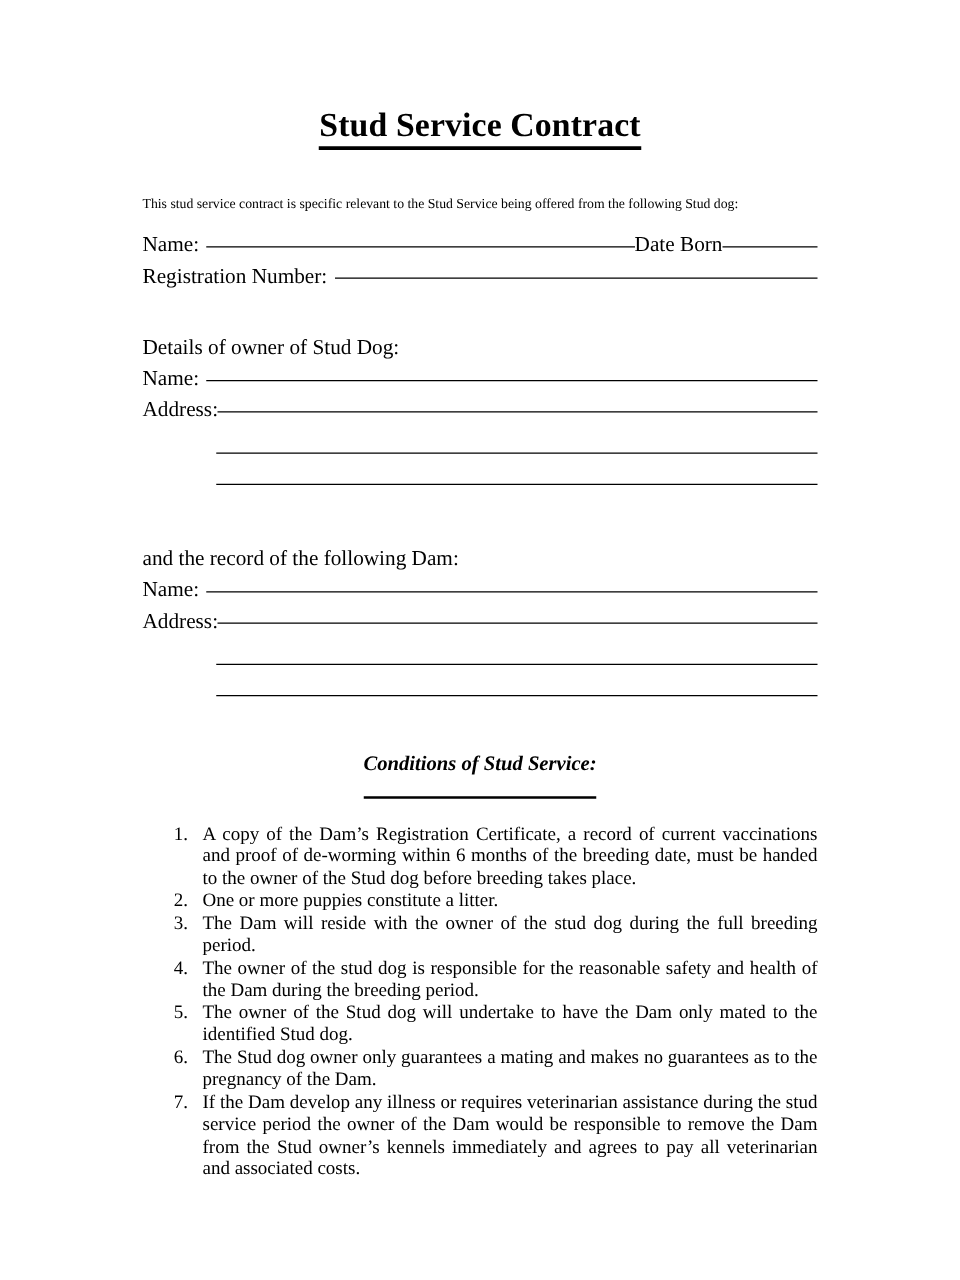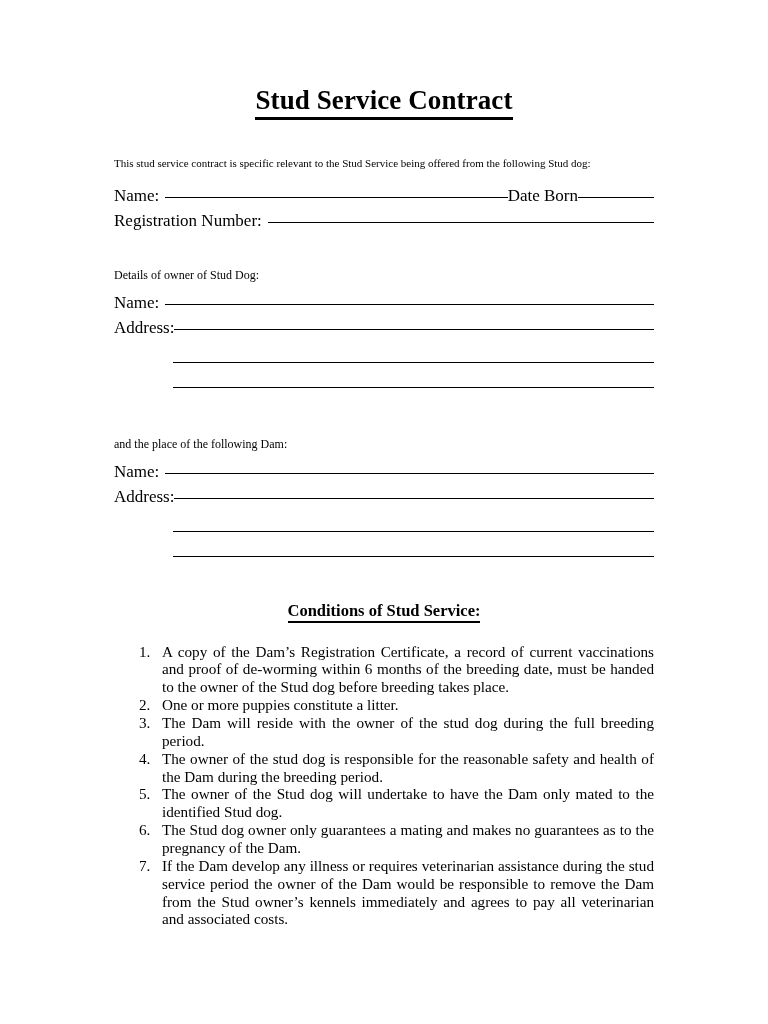--- a/index.html
+++ b/index.html
@@ -90,42 +90,43 @@
   .cont-spacer { flex: 0 0 59px; }
   .cont-rule {
     flex: 1 1 auto;
     border-bottom: 1.4px solid #000;
     height: 0;
     position: relative;
     top: -6px;
   }
 
   .section-label {
-    font-size: 12px;
+    font-size: 17px;
     line-height: 1.0;
     height: 25px;
     display: flex;
     align-items: baseline;
   }
 
   .spacer-16 { height: 16px; }
   .spacer-28 { height: 28px; }
 
   
   .conditions-heading {
     text-align: center;
     font-size: 16.5px;
     font-weight: bold;
     margin: 0;
     padding-top: 38px;
   }
   .conditions-heading .t-inner {
     display: inline-block;
     border-bottom: 2px solid #000;
-    padding-bottom: 0px;
+    padding-bottom: 16px;
+    font-style: italic;
   }
 
   
   .conditions-list {
     margin: 0;
     padding: 20px 0 0 0;
     list-style: none;
     font-size: 15.2px;
   }
   .cond-item {
@@ -202,21 +203,21 @@
       <span class="cont-spacer"></span>
       <span class="cont-rule"></span>
     </div>
 
   </div>
 
   <div class="spacer-28"></div>
 
   <div class="form-block">
 
-    <div class="section-label">and the place of the following Dam:</div>
+    <div class="section-label">and the record of the following Dam:</div>
 
     <div class="form-row">
       <span class="lbl">Name:</span>
       <span class="gap-sm"></span>
       <span class="rule"></span>
     </div>
 
     <div class="form-row">
       <span class="lbl">Address:</span>
       <span class="rule"></span>

